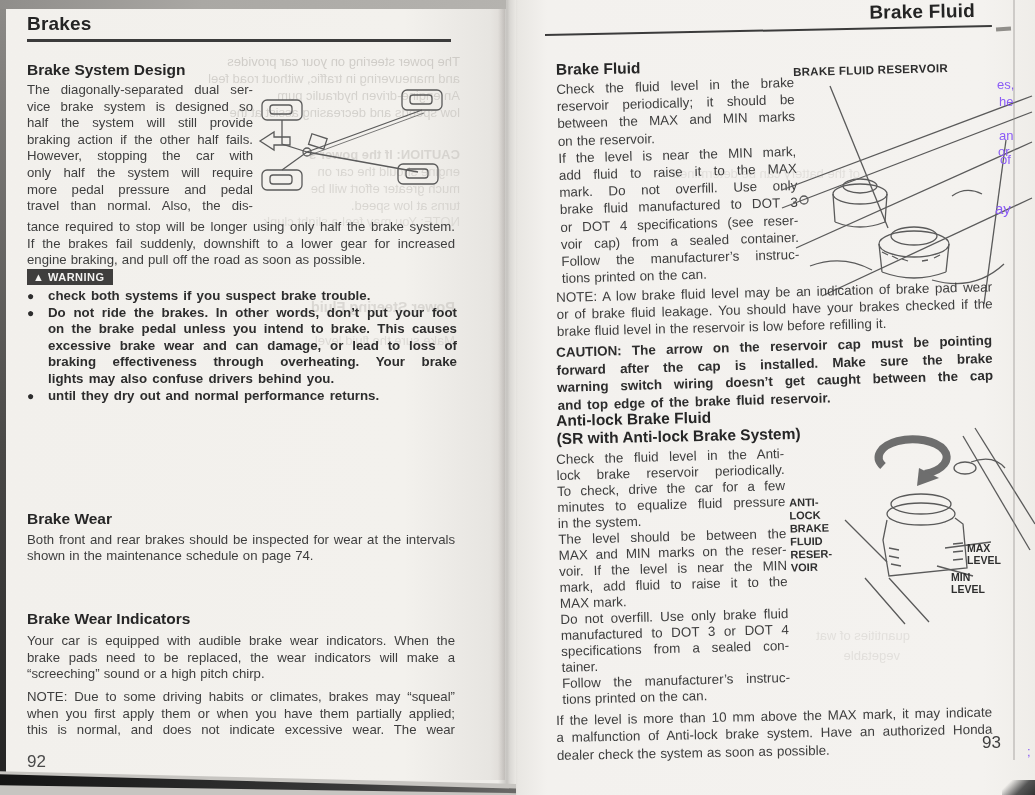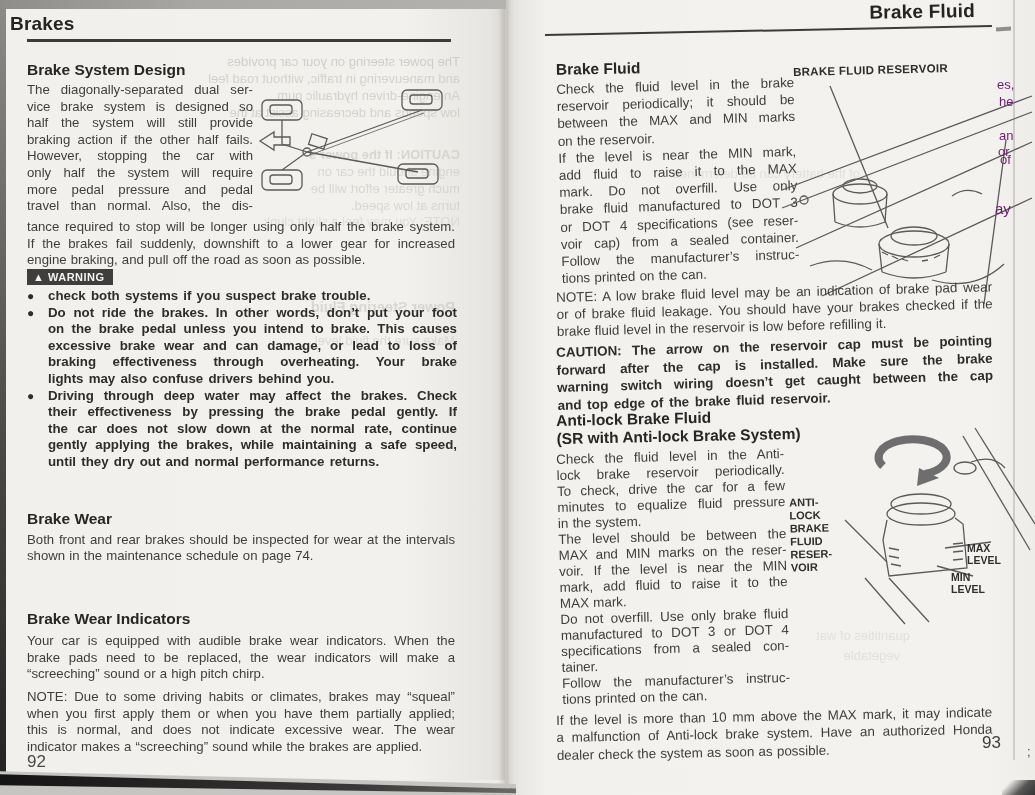--- a/index.html
+++ b/index.html
@@ -27,21 +27,21 @@
   .h1{font-size:19px;font-weight:700;color:#242424;letter-spacing:.2px;}
   .h2{font-size:15.5px;font-weight:700;color:#262626;}
   .rule{position:absolute;background:#3b3b3b;}
   .body13{font-size:13.2px;line-height:16.6px;word-spacing:.5px;}
   .rbody{font-size:13.4px;word-spacing:.5px;}
   .badge{position:absolute;background:#3f3e3d;color:#f4f3f1;font-size:11px;font-weight:700;
     padding:2px 8px 2px 6px;letter-spacing:.5px;}
   .bullet-row{display:flex;}
   .bullet-dot{width:21px;font-size:12px;color:#2d2d2d;padding-top:1px;}
   .gl{position:absolute;transform:scaleX(-1);color:#c8c5c0;white-space:nowrap;}
-  .frag{position:absolute;color:#701a75;font-size:13px;}
+  .frag{position:absolute;color:#8b5cf6;font-size:13px;}
   .slabel{font-weight:700;color:#2f2f2f;white-space:pre-line;}
   svg{position:absolute;overflow:visible;}
   .ln{stroke:#5a5a5a;stroke-width:1.3;fill:none;}
 </style>
 </head>
 <body>
 
 <div id="canvas">
 
   <div class="abs pg-left"></div>
@@ -55,21 +55,21 @@
   <div class="gl" style="left:262px;top:88px;width:198px;font-size:13px;opacity:.7">An engine-driven hydraulic pum</div>
   <div class="gl" style="left:262px;top:105px;width:198px;font-size:13px;opacity:.7">low speeds and decreasing assist at the</div>
   <div class="gl b" style="left:288px;top:147px;width:172px;font-size:13px;opacity:.55;color:#c4c1bc">CAUTION: If the power s</div>
   <div class="gl" style="left:288px;top:164px;width:172px;font-size:13px;opacity:.6">engine should  the car on</div>
   <div class="gl" style="left:288px;top:181px;width:172px;font-size:13px;opacity:.6">much greater effort will be</div>
   <div class="gl" style="left:288px;top:198px;width:172px;font-size:13px;opacity:.6">turns at low speed.</div>
   <div class="gl" style="left:250px;top:214px;width:210px;font-size:13px;opacity:.45">NOTE: You may feel a slight clunk</div>
   <div class="gl b" style="left:290px;top:299px;width:165px;font-size:14.5px;opacity:.55;color:#c6c3be">Power Steering Fluid</div>
   <div class="gl" style="left:300px;top:333px;width:155px;font-size:13px;opacity:.5">Make sure the fluid level</div>
 
-  <div class="t h1" style="left:10px;top:13px">Brakes</div>
+  <div class="t h1" style="left:27px;top:13px">Brakes</div>
   <div class="rule" style="left:27px;top:39px;width:424px;height:2.6px"></div>
 
   <div class="t h2" style="left:27px;top:61px">Brake System Design</div>
   <div class="t body13 jl" style="left:27px;top:82px;width:226px">The diagonally-separated dual ser-
 vice brake system is designed so
 half the system will still provide
 braking action if the other half fails.
 However, stopping the car with
 only half the system will require
 more pedal pressure and pedal
@@ -110,41 +110,36 @@
         <div class="b jl" style="font-size:13.3px;line-height:16.6px;word-spacing:1.5px">Do not ride the brakes. In other words, don’t put your foot
 on the brake pedal unless you intend to brake. This causes
 excessive brake wear and can damage, or lead to loss of
 braking effectiveness through overheating. Your brake</div>
         <div class="b" style="font-size:13.3px;line-height:16.6px;word-spacing:1.5px">lights may also confuse drivers behind you.</div>
       </div>
     </div>
     <div class="bullet-row">
       <div class="bullet-dot">●</div>
       <div style="flex:1">
-        <div class="b jl" style="font-size:13.3px;line-height:16.6px;word-spacing:1.5px">Driving through deep water may affect the brakes. Check
-their effectiveness by pressing the brake pedal gently. If
-the car does not slow down at the normal rate, continue
-gently applying the brakes, while maintaining a safe speed,</div>
         <div class="b" style="font-size:13.3px;line-height:16.6px;word-spacing:1.5px">until they dry out and normal performance returns.</div>
       </div>
     </div>
   </div>
 
   <div class="t h2" style="left:27px;top:510px">Brake Wear</div>
   <div class="t body13 jl" style="left:27px;top:532px;width:428px">Both front and rear brakes should be inspected for wear at the intervals</div>
   <div class="t body13" style="left:27px;top:548px;width:428px">shown in the maintenance schedule on page 74.</div>
 
   <div class="t h2" style="left:27px;top:610px">Brake Wear Indicators</div>
   <div class="t body13" style="left:27px;top:666px;width:428px">“screeching” sound or a high pitch chirp.</div>
   <div class="t body13 jl" style="left:27px;top:633px;width:428px">Your car is equipped with audible brake wear indicators. When the
 brake pads need to be replaced, the wear indicators will make a</div>
   <div class="t body13 jl" style="left:27px;top:689px;width:428px">NOTE:  Due to some driving habits or climates, brakes may “squeal”
 when you first apply them or when you have them partially applied;
 this is normal, and does not indicate excessive wear. The wear</div>
-  <div class="t body13" style="left:27px;top:739px;width:428px">indicator makes a “screeching” sound while the brakes are applied.</div>
 
   <div class="t" style="left:27px;top:752px;font-size:17px;color:#4a4a4a">92</div>
 
   <div class="gl" style="left:630px;top:166px;width:230px;font-size:13px;opacity:.4">of the battery can be determined</div>
   <div class="gl" style="left:760px;top:628px;width:150px;font-size:13px;opacity:.4">quantities of wat</div>
   <div class="gl" style="left:790px;top:648px;width:110px;font-size:13px;opacity:.4">vegetable</div>
 
   <div class="t h1" style="left:740px;top:2px;width:235px;text-align:right;transform:rotate(-1deg)">Brake Fluid</div>
   <div class="rule" style="left:545px;top:34px;width:447px;height:2.4px;transform:rotate(-1.15deg);transform-origin:left center"></div>
   <div class="abs" style="left:996px;top:27px;width:15px;height:4px;background:#908e8a;transform:rotate(-4deg)"></div>

